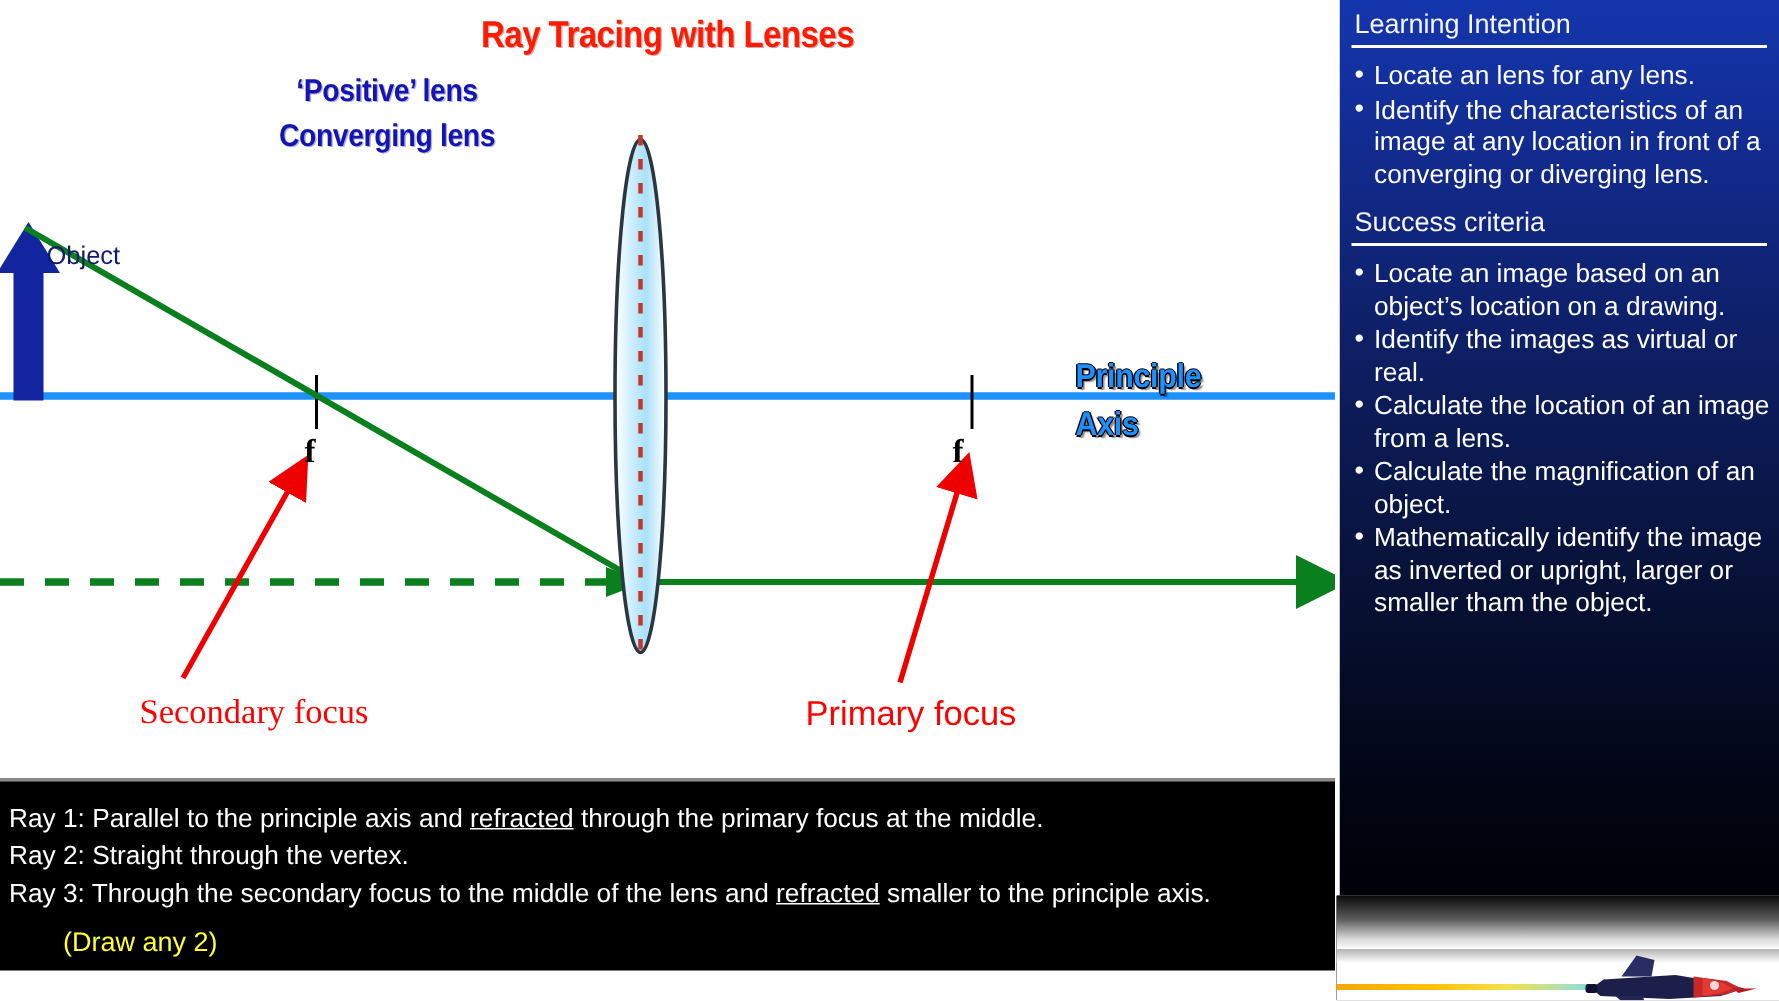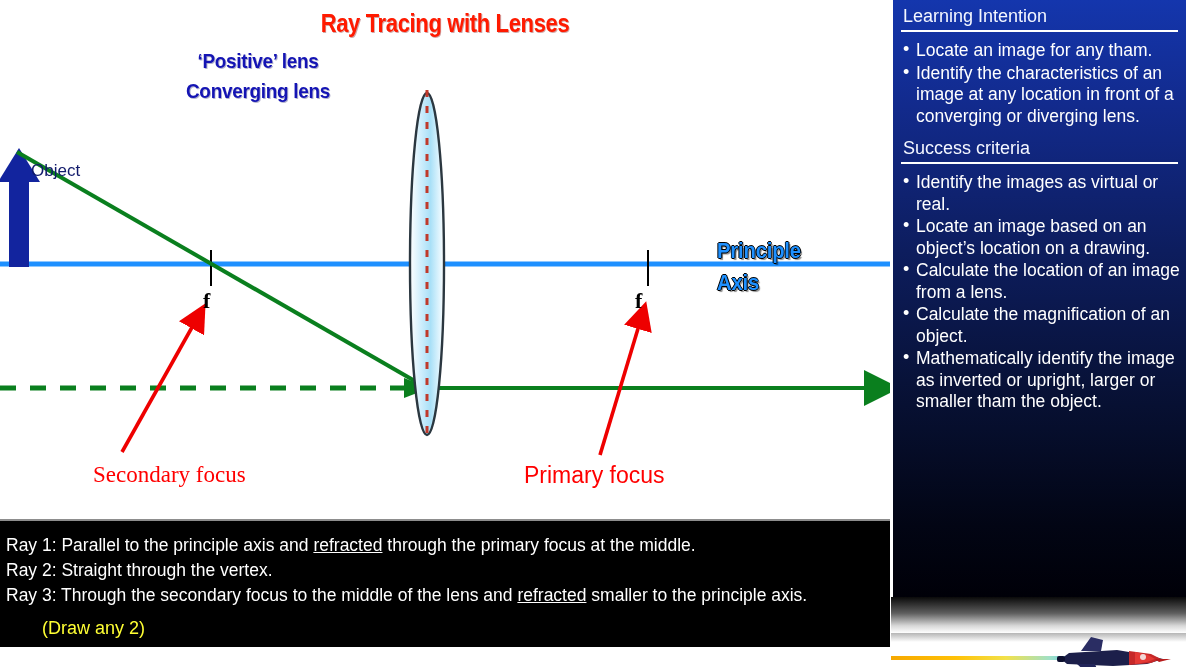--- a/index.html
+++ b/index.html
@@ -26,21 +26,21 @@
 
   .obj-label{
     position:absolute;left:31px;top:161px;
     font-size:17px;color:#111a6b;font-family:"Liberation Sans",sans-serif;
   }
   .focus-caption{
     position:absolute;font-size:23px;color:#ff0000;
     font-family:"Liberation Sans",sans-serif;white-space:nowrap;
   }
   #sec-focus{left:93px;top:462px;font-family:Liberation Serif, serif;}
-  #pri-focus{left:524px;top:462px;}
+  #pri-focus{left:537px;top:462px;}
 
   .f-letter{
     position:absolute;font-size:22px;font-weight:bold;color:#000;
     font-family:"Liberation Serif",serif;
   }
   #f-left{left:203px;top:288px;}
   #f-right{left:635px;top:288px;}
 
   #axis-label{
     position:absolute;left:717px;top:235px;
@@ -168,28 +168,28 @@
     <div class="note-line"><span>Ray 1: Parallel to the principle axis and </span><u>refracted</u><span> through the primary focus at the middle.</span></div>
     <div class="note-line">Ray 2: Straight through the vertex.</div>
     <div class="note-line"><span>Ray 3: Through the secondary focus to the middle of the lens and </span><u>refracted</u><span> smaller to the principle axis.</span></div>
     <div id="draw-any">(Draw any 2)</div>
   </div>
 
   <div id="panel">
     <div class="panel-head">Learning Intention</div>
     <div class="panel-rule"></div>
     <ul class="panel-list">
-      <li>Locate an image for any tham.</li>
+      <li>Locate an lens for any lens.</li>
       <li>Identify the characteristics of an image at any location in front of a converging or diverging lens.</li>
     </ul>
     <div class="panel-head" style="padding-top:10px;">Success criteria</div>
     <div class="panel-rule"></div>
     <ul class="panel-list">
+      <li>Locate an image based on an object’s location on a drawing.</li>
       <li>Identify the images as virtual or real.</li>
-      <li>Locate an image based on an object’s location on a drawing.</li>
       <li>Calculate the location of an image from a lens.</li>
       <li>Calculate the magnification of an object.</li>
       <li>Mathematically identify the image as inverted or upright, larger or smaller tham the object.</li>
     </ul>
   </div>
 
   <div id="jetband">
     <div id="jet-grad"></div>
     <div id="jet-white"></div>
     <div id="jet-white2"></div>

